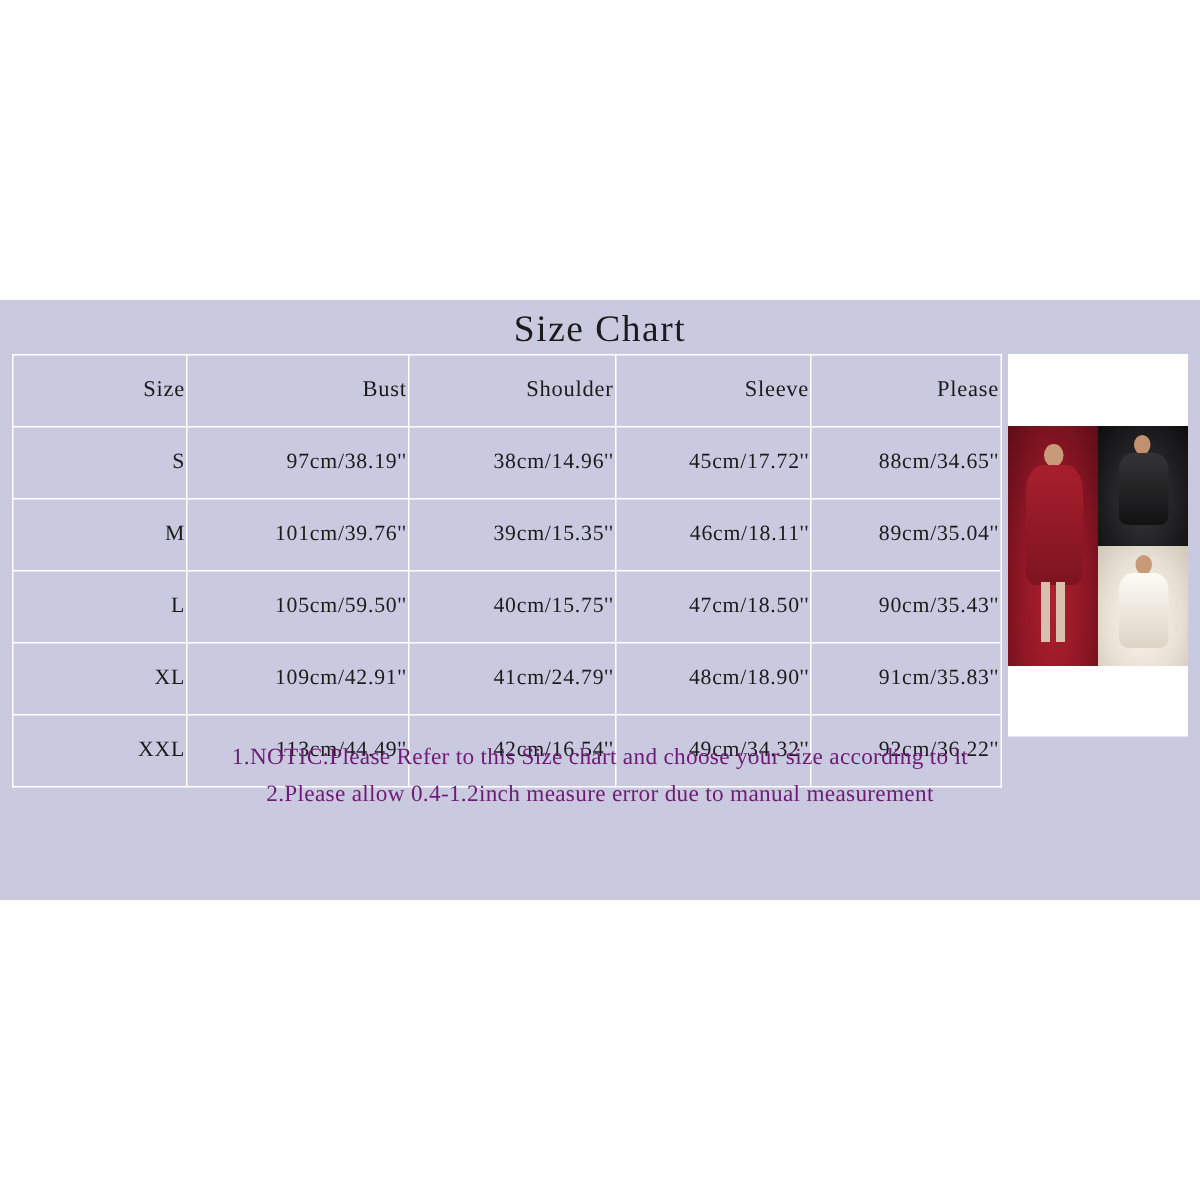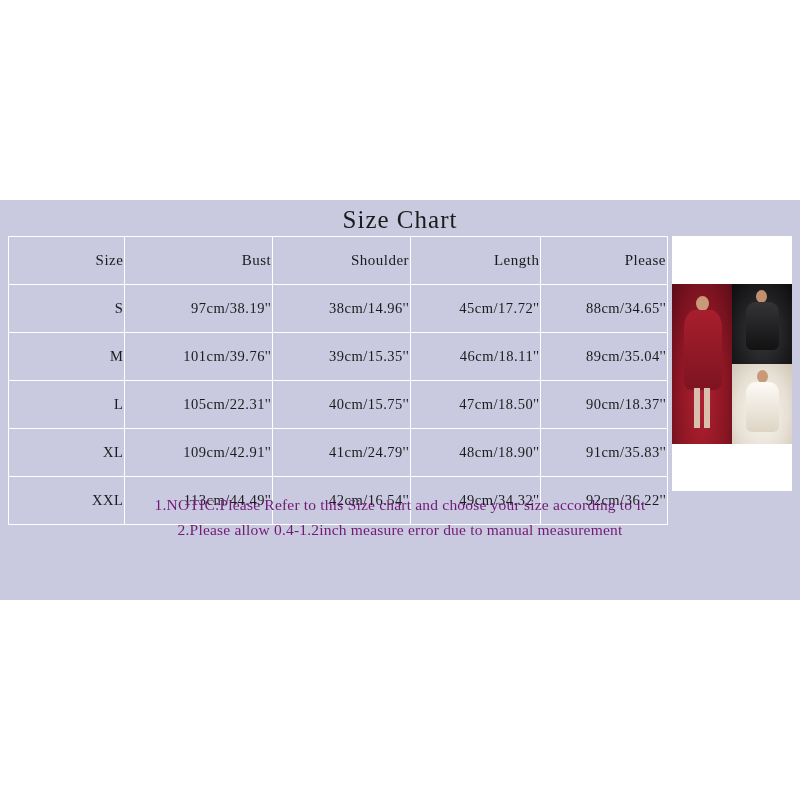--- a/index.html
+++ b/index.html
@@ -153,43 +153,43 @@
   <div id="chart-area">
 
     <div id="title">Size Chart</div>
 
     <table class="size-table">
       <tbody>
         <tr class="head">
           <td class="col-size">Size</td>
           <td class="col-bust">Bust</td>
           <td class="col-shoulder">Shoulder</td>
-          <td class="col-sleeve">Length</td>
+          <td class="col-sleeve">Sleeve</td>
           <td class="col-length">Please</td>
         </tr>
         <tr>
           <td class="col-size">S</td>
           <td class="col-bust">97cm/38.19''</td>
           <td class="col-shoulder">38cm/14.96''</td>
           <td class="col-sleeve">45cm/17.72''</td>
           <td class="col-length">88cm/34.65''</td>
         </tr>
         <tr>
           <td class="col-size">M</td>
           <td class="col-bust">101cm/39.76''</td>
           <td class="col-shoulder">39cm/15.35''</td>
           <td class="col-sleeve">46cm/18.11''</td>
           <td class="col-length">89cm/35.04''</td>
         </tr>
         <tr>
           <td class="col-size">L</td>
-          <td class="col-bust">105cm/22.31''</td>
+          <td class="col-bust">105cm/59.50''</td>
           <td class="col-shoulder">40cm/15.75''</td>
           <td class="col-sleeve">47cm/18.50''</td>
-          <td class="col-length">90cm/18.37''</td>
+          <td class="col-length">90cm/35.43''</td>
         </tr>
         <tr>
           <td class="col-size">XL</td>
           <td class="col-bust">109cm/42.91''</td>
           <td class="col-shoulder">41cm/24.79''</td>
           <td class="col-sleeve">48cm/18.90''</td>
           <td class="col-length">91cm/35.83''</td>
         </tr>
         <tr>
           <td class="col-size">XXL</td>

